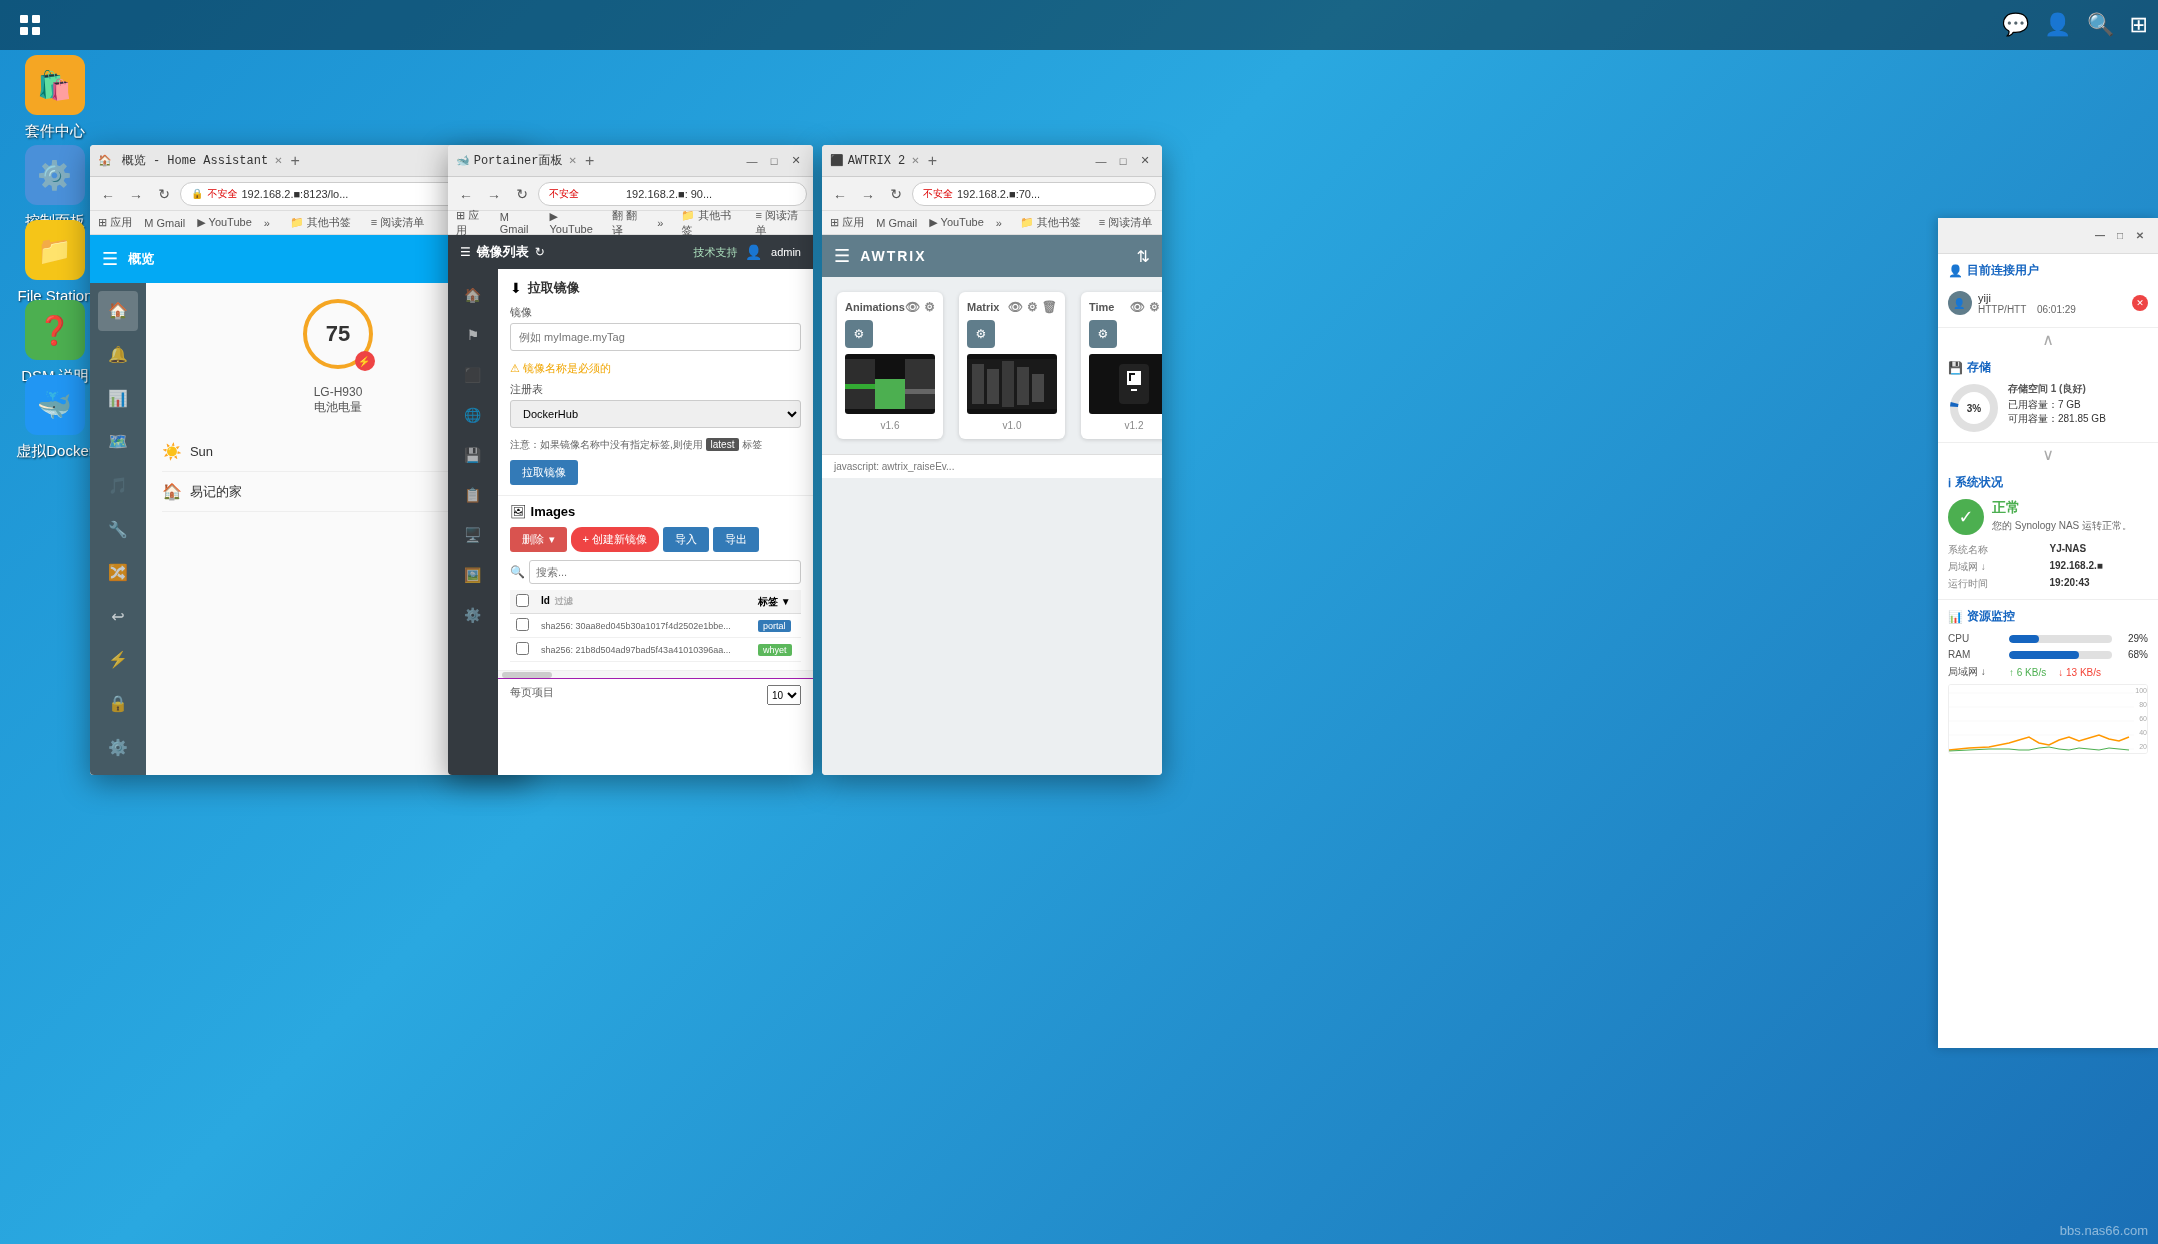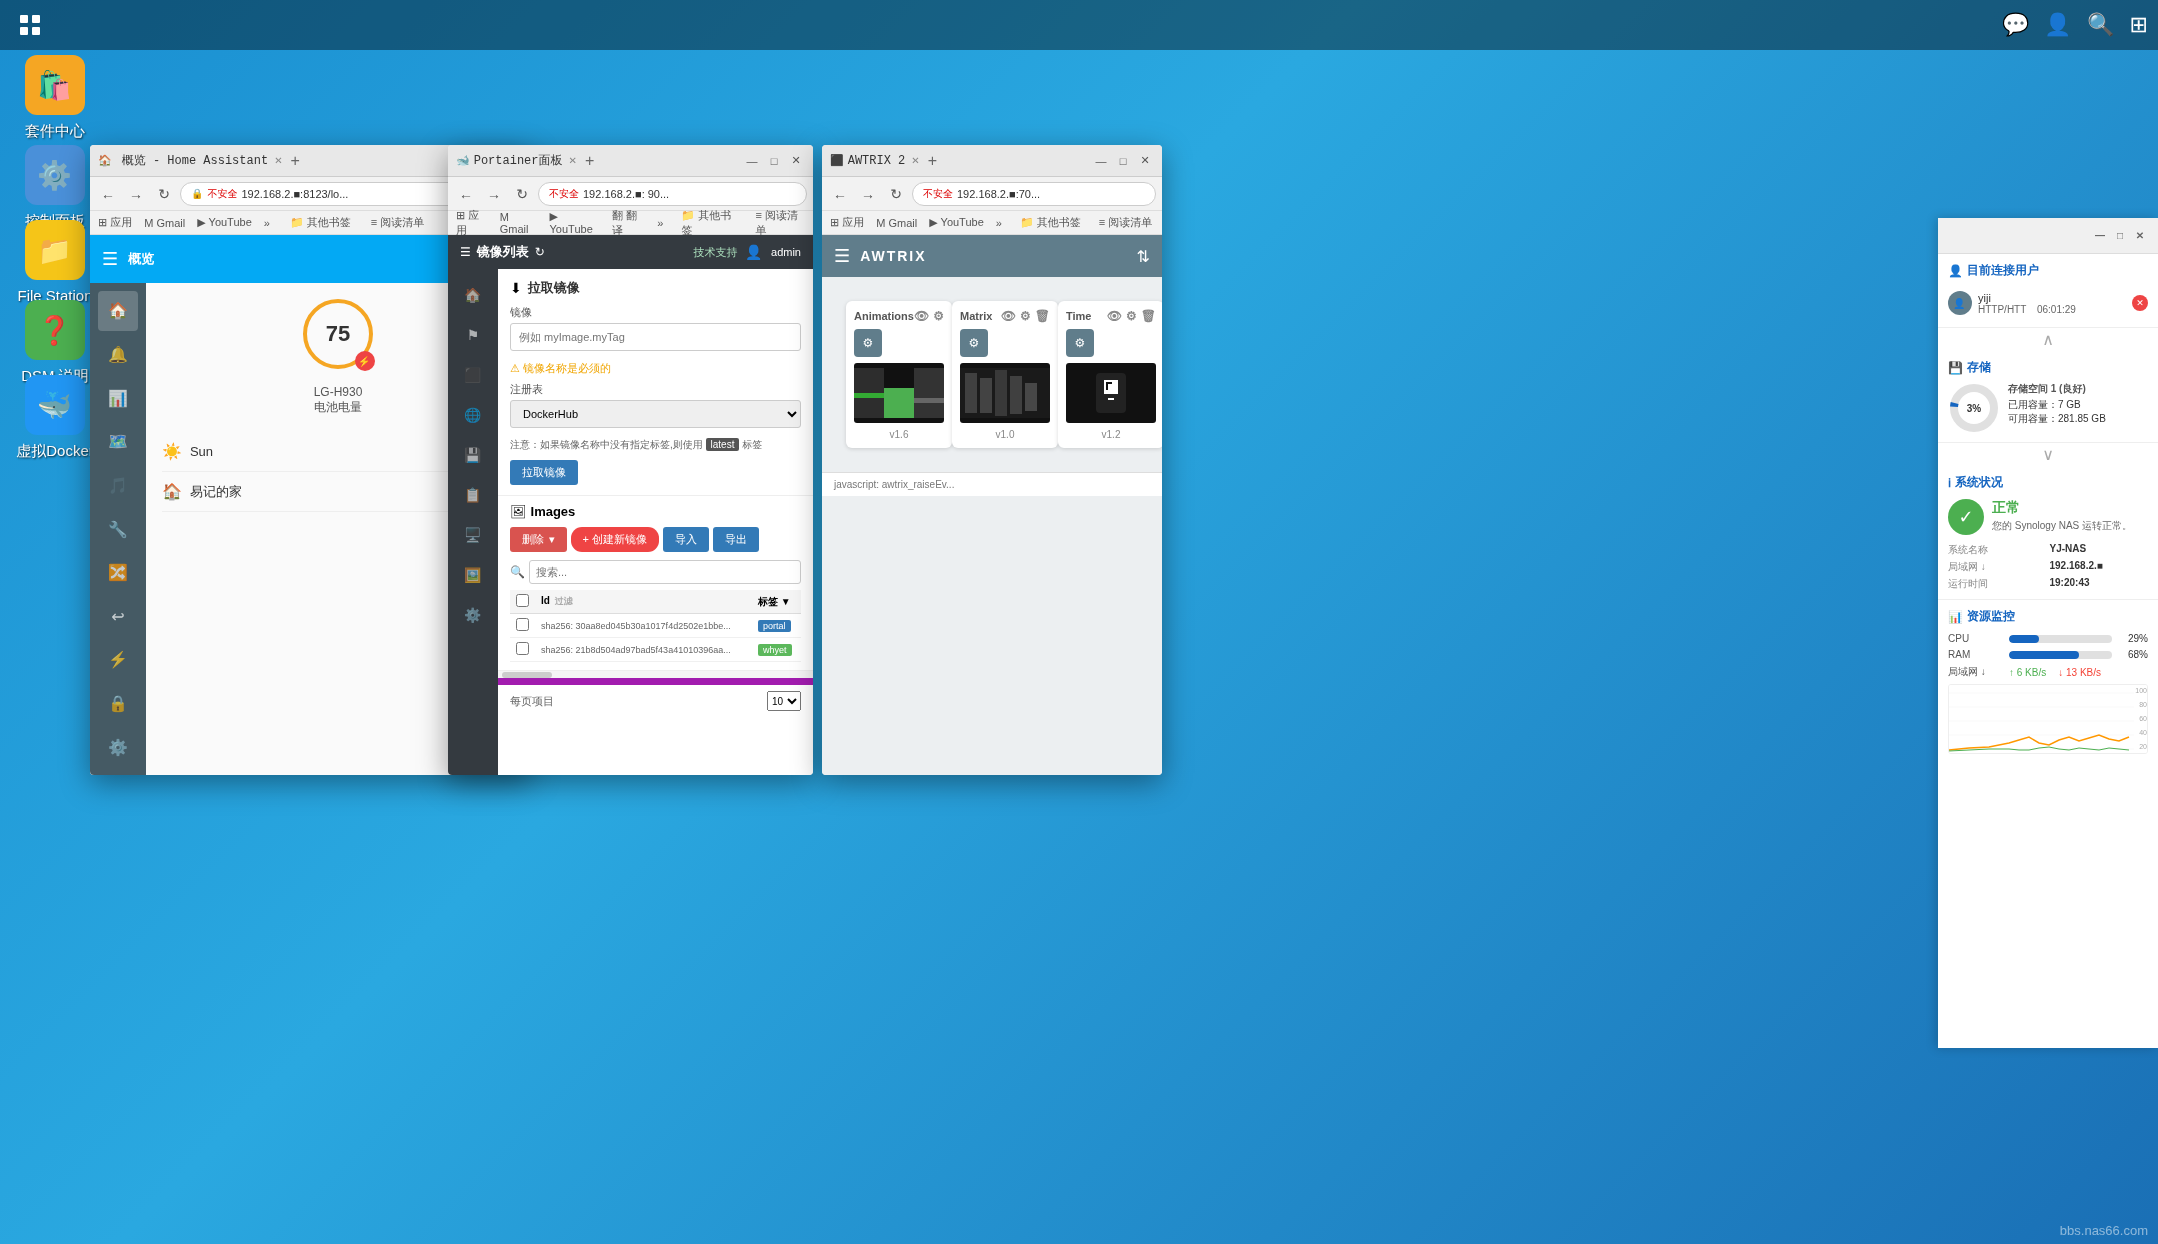--- a/index.html
+++ b/index.html
@@ -242,43 +242,43 @@
       background: #f5f5f5; padding: 4px 6px;
       border-bottom: 1px solid #ddd; text-align: left;
     }
     .portainer-table td {
       padding: 4px 6px; border-bottom: 1px solid #f0f0f0;
       color: #555;
     }
     .tag-portal { background: #337ab7; color: white; padding: 1px 5px; border-radius: 2px; font-size: 9px; }
     .tag-whyq { background: #5cb85c; color: white; padding: 1px 5px; border-radius: 2px; font-size: 9px; }
     .portainer-bottom-bar {
-      display: flex; align-items: center; justify-content: space-between;
-      padding: 6px 12px; border-top: 7px solid #a21caf;
+      display: flex; justify-content: space-between;
+      padding: 6px 12px; border-top: 1px solid #a21caf;
       font-size: 11px; color: #666;
     }
 
     
     .awtrix-window {
       top: 145px; left: 822px;
       width: 340px; height: 630px;
     }
     .awtrix-content {
       flex: 1; background: #eceff1; overflow: hidden;
       display: flex; flex-direction: column;
     }
     .awtrix-header {
       height: 42px; background: #607d8b;
       display: flex; align-items: center;
       padding: 0 12px; gap: 10px;
       color: white; font-size: 14px; flex-shrink: 0;
     }
     .awtrix-cards-grid {
       display: grid; grid-template-columns: 1fr 1fr 1fr;
-      gap: 0; padding: 24px;
+      gap: 16px; padding: 15px;
     }
     .awtrix-card {
       background: white;
       border-radius: 6px;
       padding: 8px;
       box-shadow: 0 1px 4px rgba(0,0,0,0.15);
       display: flex; flex-direction: column;
     }
     .awtrix-card-header {
       display: flex; align-items: center; justify-content: space-between;
@@ -581,21 +581,21 @@
       <button class="window-control-btn">✕</button>
     </div>
   </div>
   <div class="browser-chrome">
     <div class="browser-toolbar">
       <button class="browser-nav-btn">←</button>
       <button class="browser-nav-btn">→</button>
       <button class="browser-nav-btn">↻</button>
       <div class="browser-addressbar">
         <span style="color:#d00;font-size:10px;margin-right:4px;">不安全</span>
-        <span style="font-size:11px;color:#333;">192.168.2.■: 90...</span>
+        <span style="font-size:11px;color:#333;margin-left:43px;">192.168.2.■: 90...</span>
       </div>
     </div>
     <div class="browser-bookmarks">
       <span style="cursor:pointer;">⊞ 应用</span>
       <span style="cursor:pointer;">M Gmail</span>
       <span style="cursor:pointer;">▶ YouTube</span>
       <span style="cursor:pointer;">翻 翻译</span>
       <span style="cursor:pointer;">»</span>
       <span style="margin-left:6px;">📁 其他书签</span>
       <span style="margin-left:6px;">≡ 阅读清单</span>

